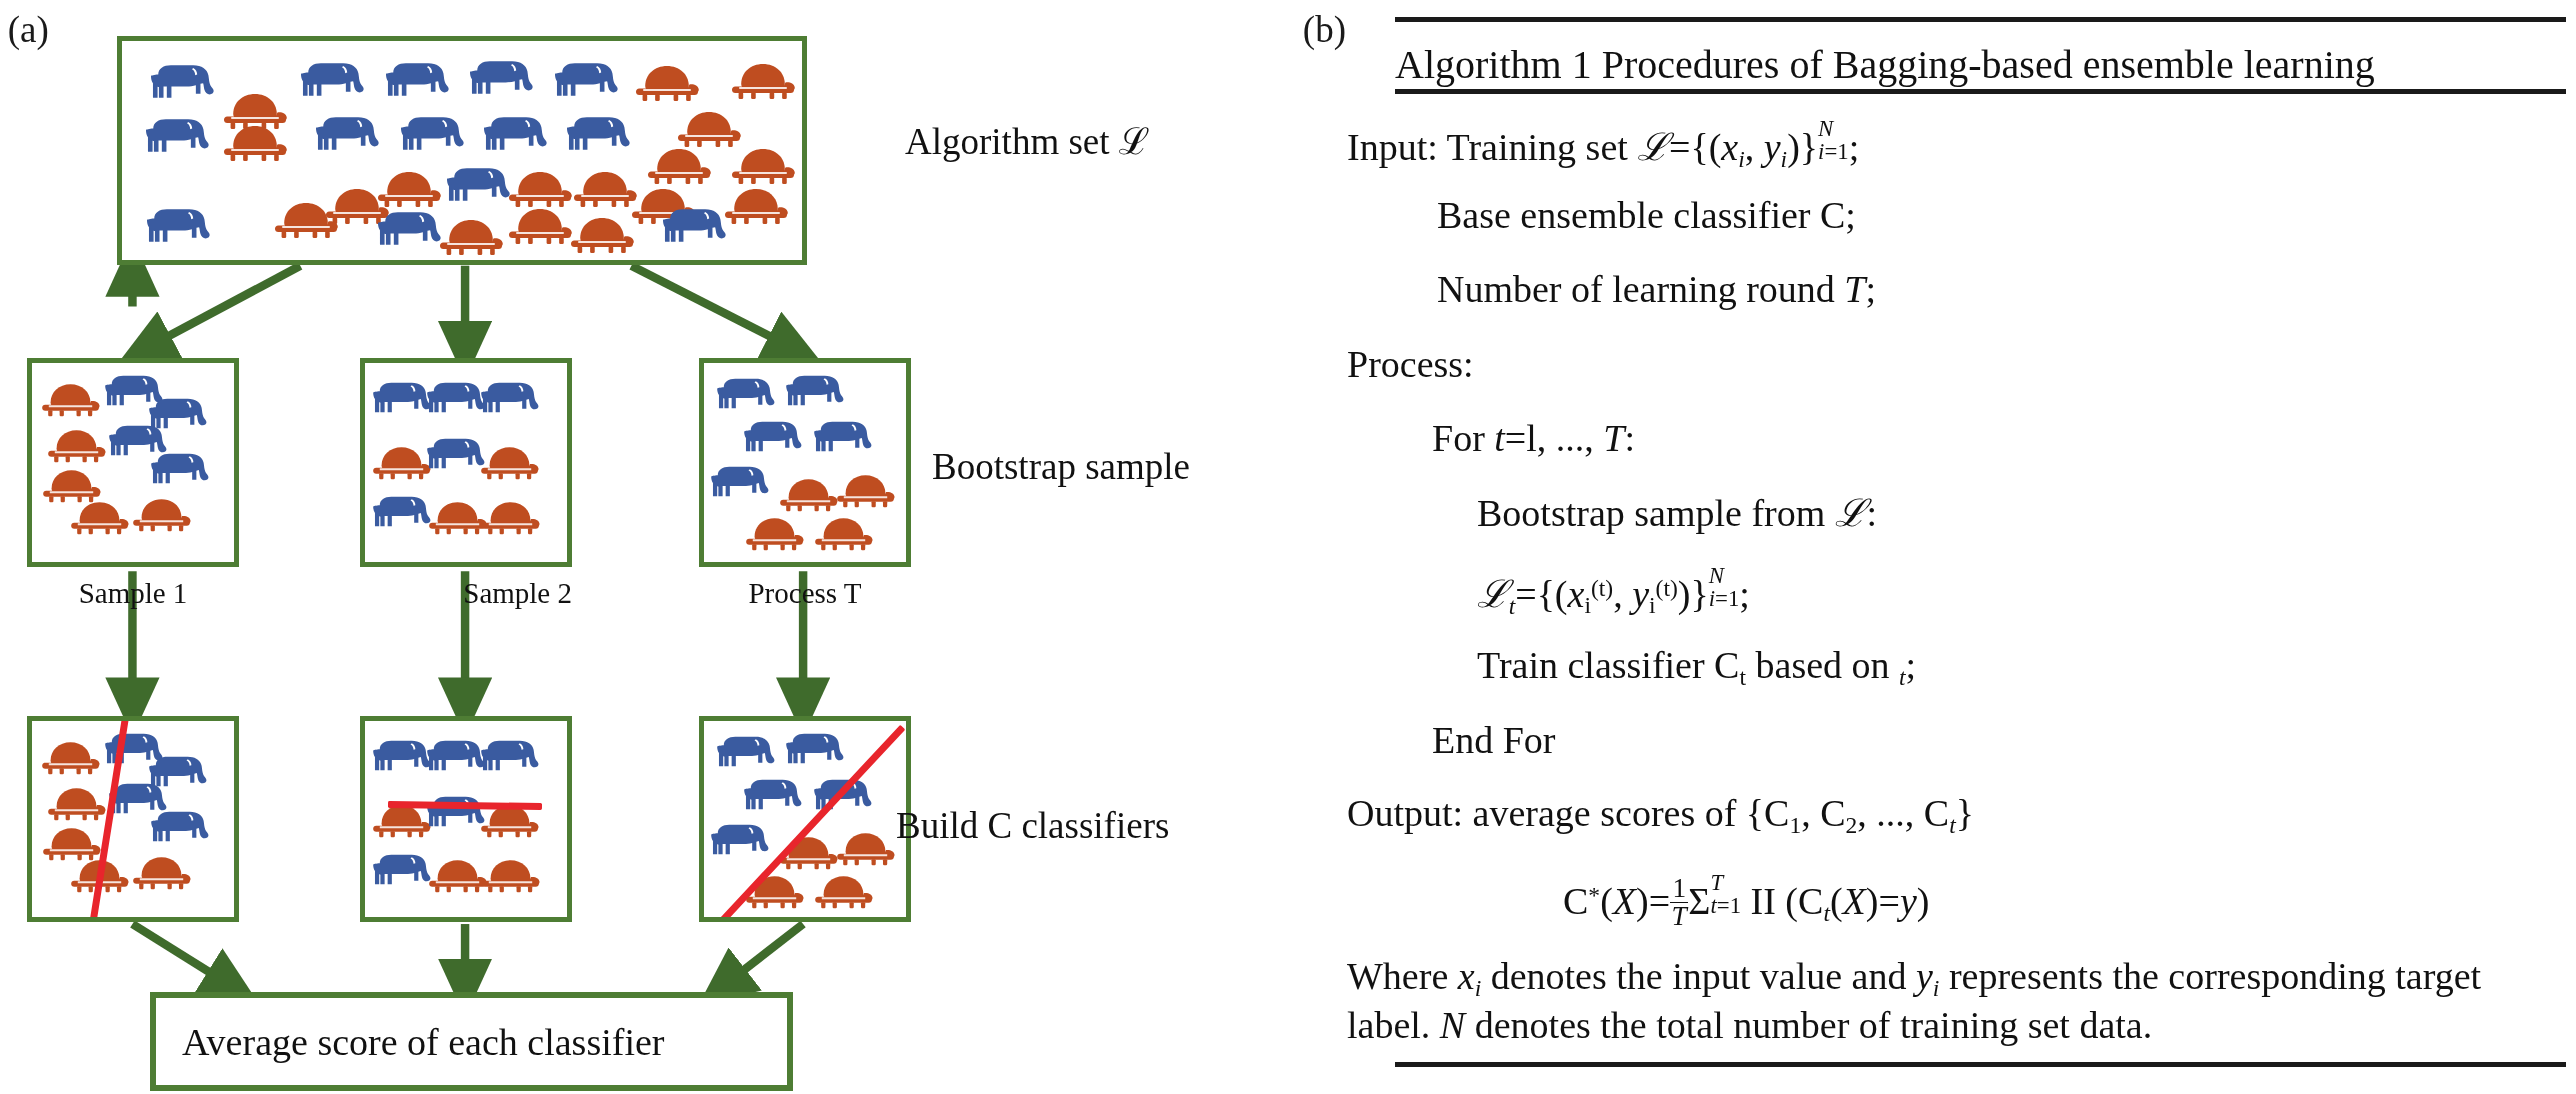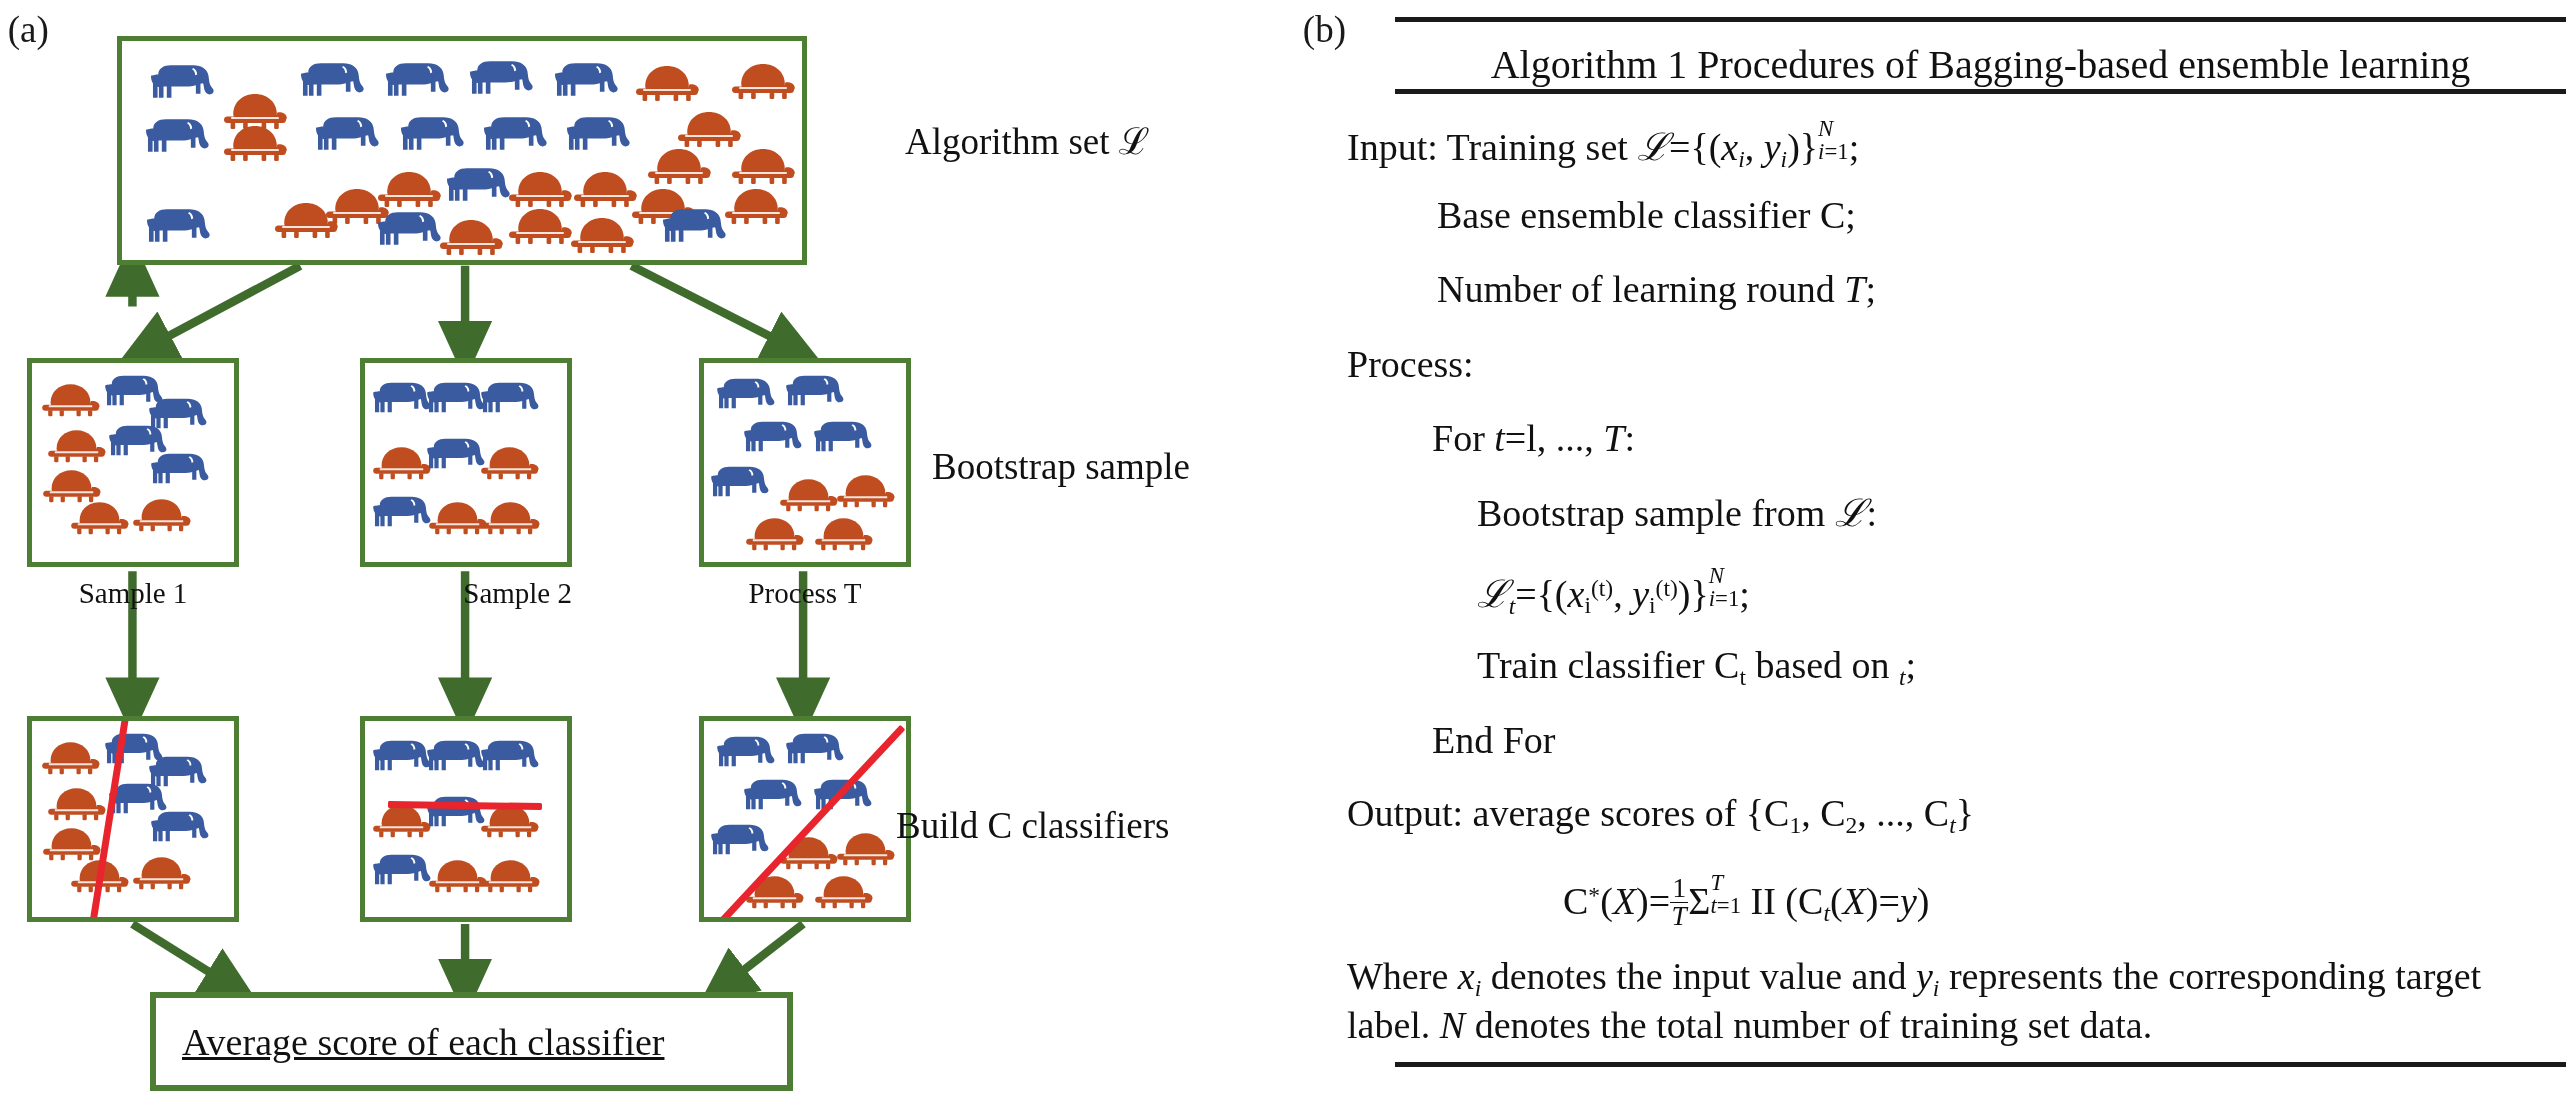--- a/index.html
+++ b/index.html
@@ -15,31 +15,31 @@
 
   .animal{position:absolute;width:66px;height:45px;}
   .animal svg{width:100%;height:100%;display:block;}
 
   .sample-caption{position:absolute;font-size:29px;line-height:1;color:#111;text-align:center;}
 
   .side-label{position:absolute;font-size:37px;line-height:1;color:#111;white-space:nowrap;}
 
   .avg-box{position:absolute;border:6.2px solid #4e7d34;background:#fff;box-sizing:border-box;
            display:flex;align-items:center;padding-left:26px;}
-  .avg-box span{font-size:38px;color:#111;text-decoration:underline;}
+  .avg-box span{font-size:38px;color:#111;}
 
   .divider{position:absolute;background:#e8252c;transform-origin:center center;border-radius:1.5px;}
 
   
   #arrow-layer{position:absolute;left:0;top:0;width:1309px;height:1095px;pointer-events:none;}
 
   
   #right-panel{position:absolute;left:1309px;top:0;width:1267px;height:1095px;}
   .rule{position:absolute;background:#1a1a1a;left:86px;width:1171px;}
-  .alg-title{position:absolute;left:86px;top:45px;width:1171px;text-align:center;
+  .alg-title{position:absolute;left:86px;top:45px;width:1171px;
              font-size:40px;line-height:1;color:#111;}
   .alg-line{position:absolute;font-size:38px;line-height:1.06;color:#111;white-space:nowrap;}
   .alg-para{position:absolute;font-size:38px;line-height:1.22;color:#111;width:1178px;}
   i{font-style:italic;}
   sub{font-size:0.62em;vertical-align:-0.28em;}
   sup{font-size:0.62em;vertical-align:0.48em;}
   .frac{display:inline-block;vertical-align:-0.42em;text-align:center;font-size:0.72em;line-height:1.0;}
   .frac .num{display:block;border-bottom:1.5px solid #111;padding:0 1.5px;}
   .frac .den{display:block;padding:0 1.5px;}
   .scriptbox{display:inline-block;vertical-align:baseline;font-size:0.60em;line-height:1.0;text-align:left;

